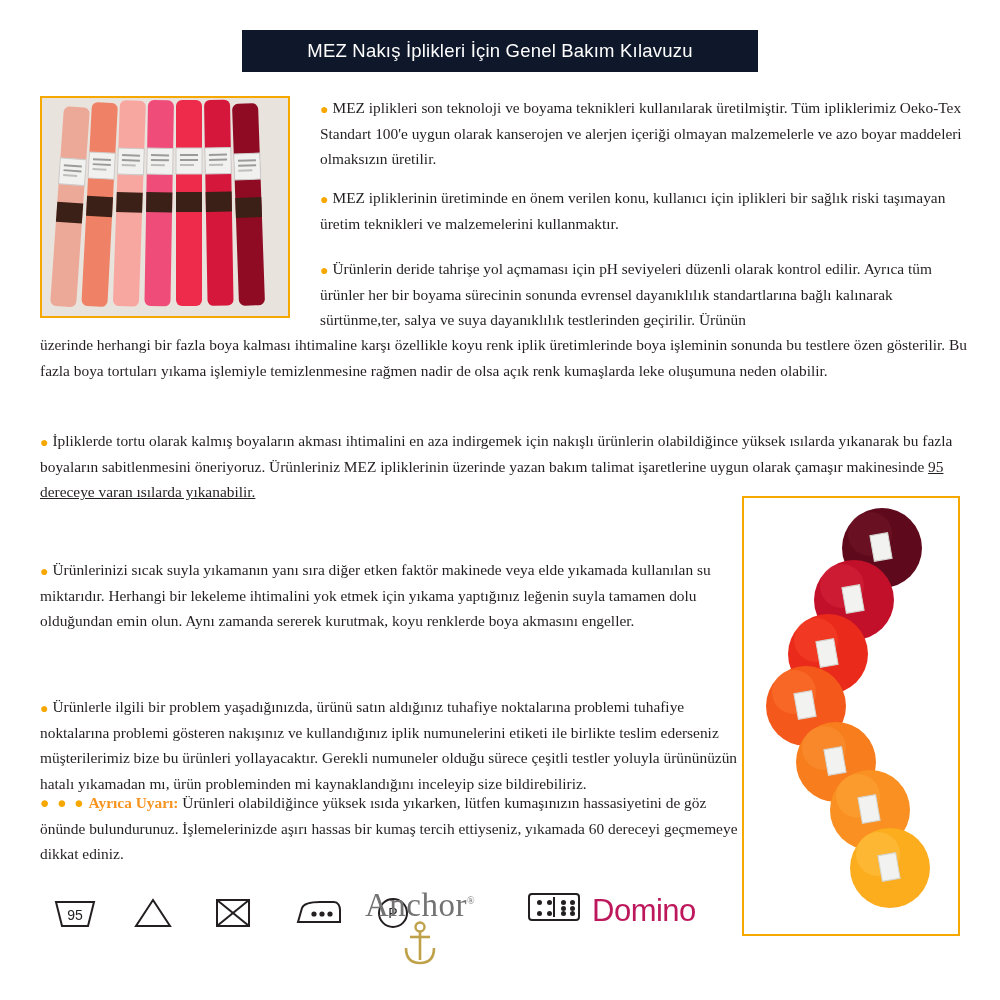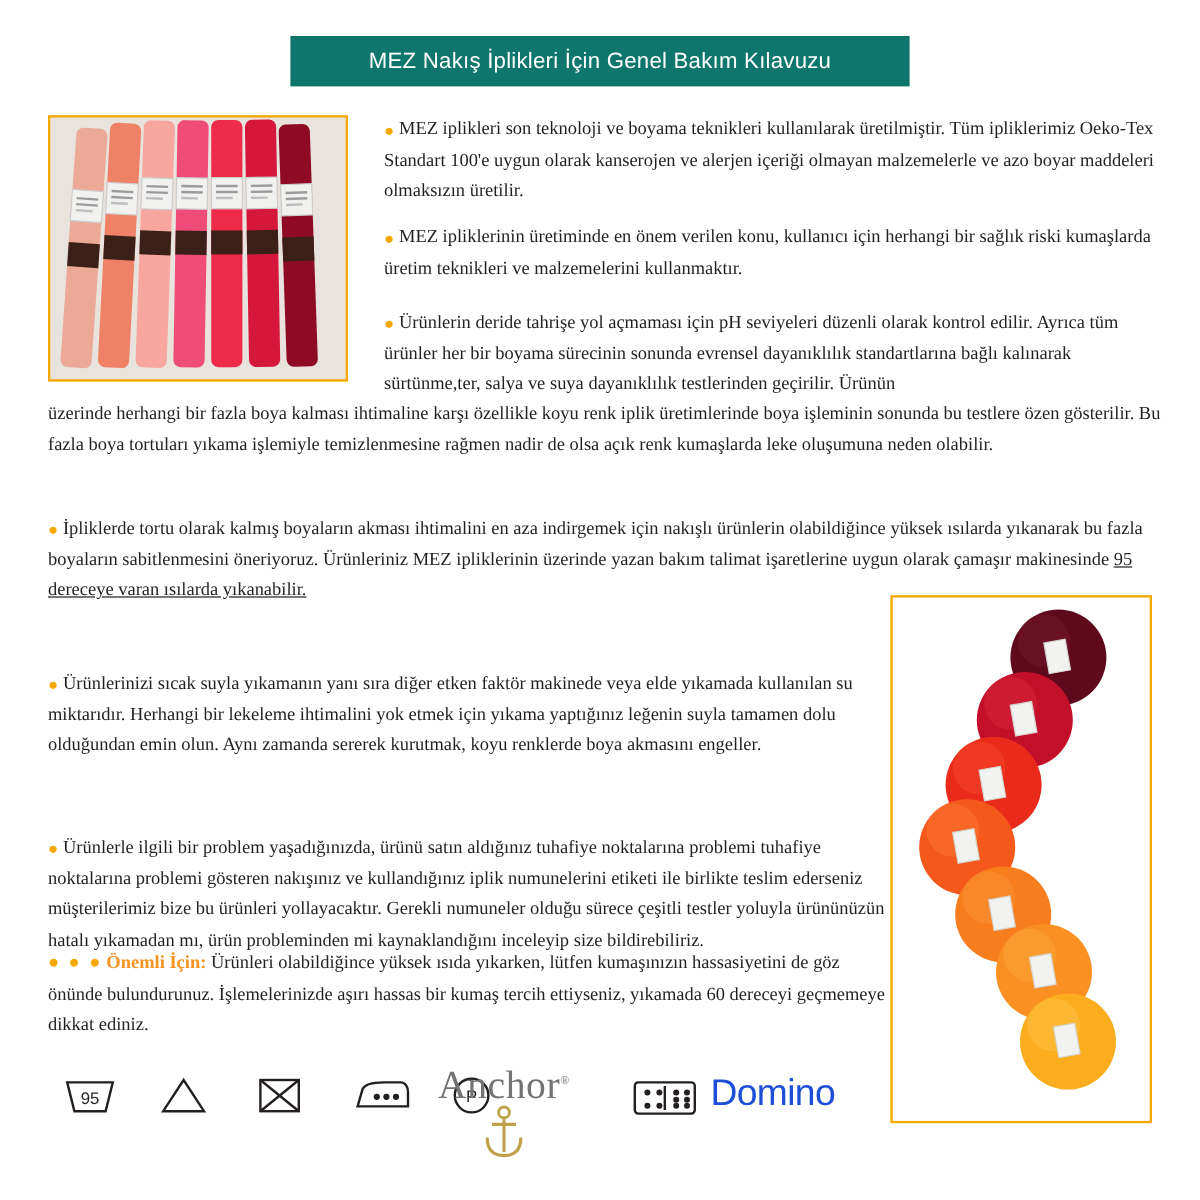--- a/index.html
+++ b/index.html
@@ -23,21 +23,21 @@
     height: 1000px;
   }
 
   
   .title-bar {
     position: absolute;
     left: 242px;
     top: 30px;
     width: 516px;
     height: 42px;
-    background: #0f766e;
+    background: #0f172a;
     display: flex;
     align-items: center;
     justify-content: center;
   }
   .title-bar .title-text {
     color: #ffffff;
     font-family: "Liberation Sans", sans-serif;
     font-size: 18.5px;
     font-weight: normal;
     letter-spacing: 0.2px;
@@ -134,23 +134,23 @@
   }
   .anchor-logo .mark {
     margin-top: -2px;
   }
 
   .domino-logo {
     position: absolute;
     left: 528px;
     top: 893px;
     display: flex;
-    align-items: flex-end;
+    align-items: flex-start;
     gap: 12px;
-    color: #1d4ed8;
+    color: #be185d;
   }
   .domino-logo .word {
     font-family: "Liberation Sans", sans-serif;
     font-size: 31px;
     letter-spacing: -0.5px;
   }
   .domino-tile {
     width: 52px;
     height: 28px;
     border: 2px solid #231f20;
@@ -290,21 +290,21 @@
         </g>
       </g>
     </svg>
   </div>
 
   <div class="para" style="left:320px; top:95px; width:655px;">
     <span class="bullet">●</span><span>MEZ iplikleri son teknoloji ve boyama teknikleri kullanılarak üretilmiştir. Tüm ipliklerimiz Oeko-Tex Standart 100'e uygun olarak kanserojen ve alerjen içeriği olmayan malzemelerle ve azo boyar maddeleri olmaksızın üretilir.</span>
   </div>
 
   <div class="para" style="left:320px; top:185px; width:655px;">
-    <span class="bullet">●</span><span>MEZ ipliklerinin üretiminde en önem verilen konu, kullanıcı için herhangi bir sağlık riski kumaşlarda üretim teknikleri ve malzemelerini kullanmaktır.</span>
+    <span class="bullet">●</span><span>MEZ ipliklerinin üretiminde en önem verilen konu, kullanıcı için iplikleri bir sağlık riski taşımayan üretim teknikleri ve malzemelerini kullanmaktır.</span>
   </div>
 
   <div class="para" style="left:40px; top:332px; width:935px;">
     <span>üzerinde herhangi bir fazla boya kalması ihtimaline karşı özellikle koyu renk iplik üretimlerinde boya işleminin sonunda bu testlere özen gösterilir. Bu fazla boya tortuları yıkama işlemiyle temizlenmesine rağmen nadir de olsa açık renk kumaşlarda leke oluşumuna neden olabilir.</span>
   </div>
 
   <div class="para" style="left:320px; top:256px; width:655px;">
     <span class="bullet">●</span><span>Ürünlerin deride tahrişe yol açmaması için pH seviyeleri düzenli olarak kontrol edilir. Ayrıca tüm ürünler her bir boyama sürecinin sonunda evrensel dayanıklılık standartlarına bağlı kalınarak sürtünme,ter, salya ve suya dayanıklılık testlerinden geçirilir. Ürünün</span>
   </div>
 
@@ -314,21 +314,21 @@
 
   <div class="para" style="left:40px; top:525px; width:700px;margin-top:32px;">
     <span class="bullet">●</span><span>Ürünlerinizi sıcak suyla yıkamanın yanı sıra diğer etken faktör makinede veya elde yıkamada kullanılan su miktarıdır. Herhangi bir lekeleme ihtimalini yok etmek için yıkama yaptığınız leğenin suyla tamamen dolu olduğundan emin olun. Aynı zamanda sererek kurutmak, koyu renklerde boya akmasını engeller.</span>
   </div>
 
   <div class="para" style="left:40px; top:646px; width:700px;margin-top:48px;">
     <span class="bullet">●</span><span>Ürünlerle ilgili bir problem yaşadığınızda, ürünü satın aldığınız tuhafiye noktalarına problemi tuhafiye noktalarına problemi gösteren nakışınız ve kullandığınız iplik numunelerini etiketi ile birlikte teslim ederseniz müşterilerimiz bize bu ürünleri yollayacaktır. Gerekli numuneler olduğu sürece çeşitli testler yoluyla ürününüzün hatalı yıkamadan mı, ürün probleminden mi kaynaklandığını inceleyip size bildirebiliriz.</span>
   </div>
 
   <div class="para" style="left:40px; top:790px; width:700px;">
-    <span class="warn-dots">● ● ●</span><span class="warn-label">Önemli İçin:</span><span> Ürünleri olabildiğince yüksek ısıda yıkarken, lütfen kumaşınızın hassasiyetini de göz önünde bulundurunuz. İşlemelerinizde aşırı hassas bir kumaş tercih ettiyseniz, yıkamada 60 dereceyi geçmemeye dikkat ediniz.</span>
+    <span class="warn-dots">● ● ●</span><span class="warn-label">Ayrıca Uyarı:</span><span> Ürünleri olabildiğince yüksek ısıda yıkarken, lütfen kumaşınızın hassasiyetini de göz önünde bulundurunuz. İşlemelerinizde aşırı hassas bir kumaş tercih ettiyseniz, yıkamada 60 dereceyi geçmemeye dikkat ediniz.</span>
   </div>
 
   <div class="care-row">
 
     <div class="care-sym">
       <svg width="46" height="40" viewBox="0 0 46 40">
         <path d="M4 10 L42 10 L36 34 L10 34 Z" fill="none" stroke="#231f20" stroke-width="2"></path>
         <text x="23" y="28" text-anchor="middle" font-family="Liberation Sans, sans-serif" font-size="14" fill="#231f20">95</text>
       </svg>
     </div>

